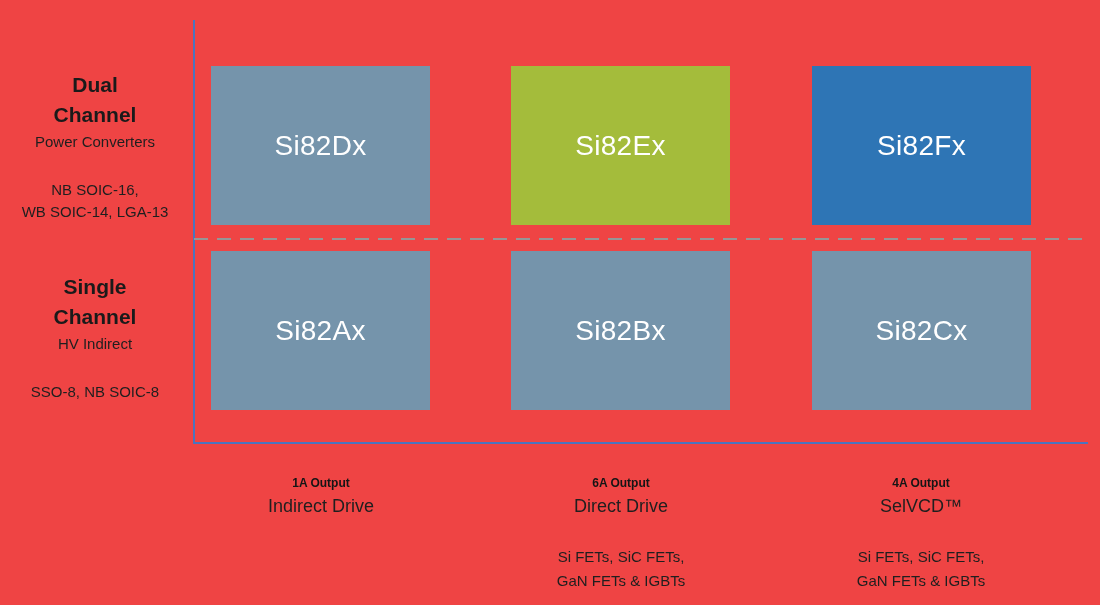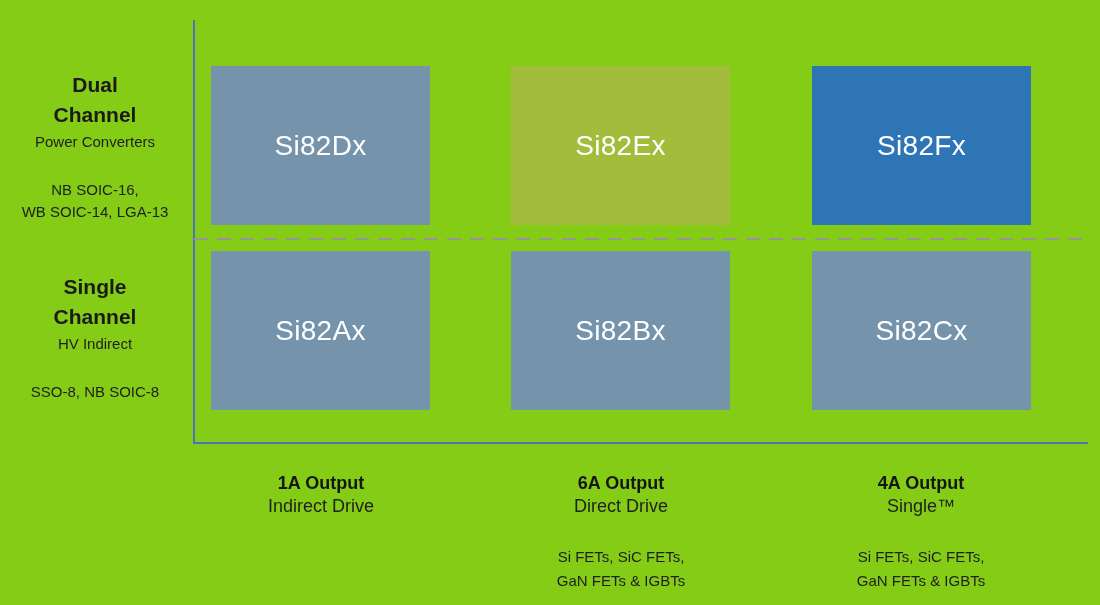--- a/index.html
+++ b/index.html
@@ -2,21 +2,21 @@
 <html><head>
 <meta charset="utf-8">
 <style>
   * { margin: 0; padding: 0; box-sizing: border-box; }
   html, body { background: #ffffff; }
   body {
     width: 1100px; height: 605px;
     font-family: "Liberation Sans", sans-serif;
     color: #1f1f1f;
   }
-  .stage { position: relative; width: 1100px; height: 605px; background: #84cc16; overflow: hidden; }
+  .stage { position: relative; width: 1100px; height: 605px; background: #ef4444; overflow: hidden; }
 
   
   .v-axis { position: absolute; left: 193px; top: 20px; width: 2px; height: 424px; background: #4c74be; }
   .h-axis { position: absolute; left: 193px; top: 442px; width: 895px; height: 2px; background: #4c74be; }
   .divider {
     position: absolute; left: 194px; top: 238px; width: 896px; height: 2px;
     background: repeating-linear-gradient(90deg, #969696 0 14px, transparent 14px 23px);
   }
 
   
@@ -37,21 +37,21 @@
   .box.c1 { left: 511px; }
   .box.c2 { left: 812px; }
   .box.r0 { top: 66px; }
   .box.r1 { top: 251px; }
 
   
   .col-label { position: absolute; top: 472px; width: 262px; text-align: center; }
   .col-label.c0 { left: 190px; }
   .col-label.c1 { left: 490px; }
   .col-label.c2 { left: 790px; }
-  .col-title { font-weight: bold; font-size: 18px; line-height: 22px; color: #151515; }
+  .col-title { font-weight: bold; font-size: 12px; line-height: 22px; color: #151515; }
   .col-subtitle { font-size: 18px; line-height: 19px; margin-top: 3px; }
   .col-devices { font-size: 15px; line-height: 24px; margin-top: 29px; white-space: pre-line; }
 </style>
 </head>
 <body>
 
 <div class="stage">
 
   <div class="v-axis"></div>
   <div class="h-axis"></div>
@@ -87,18 +87,18 @@
 
   <div class="col-label c1">
     <div class="col-title">6A Output</div>
     <div class="col-subtitle">Direct Drive</div>
     <div class="col-devices">Si FETs, SiC FETs,
 GaN FETs &amp; IGBTs</div>
   </div>
 
   <div class="col-label c2">
     <div class="col-title">4A Output</div>
-    <div class="col-subtitle">Single™</div>
+    <div class="col-subtitle">SelVCD™</div>
     <div class="col-devices">Si FETs, SiC FETs,
 GaN FETs &amp; IGBTs</div>
   </div>
 
 </div>
 
 </body></html>

